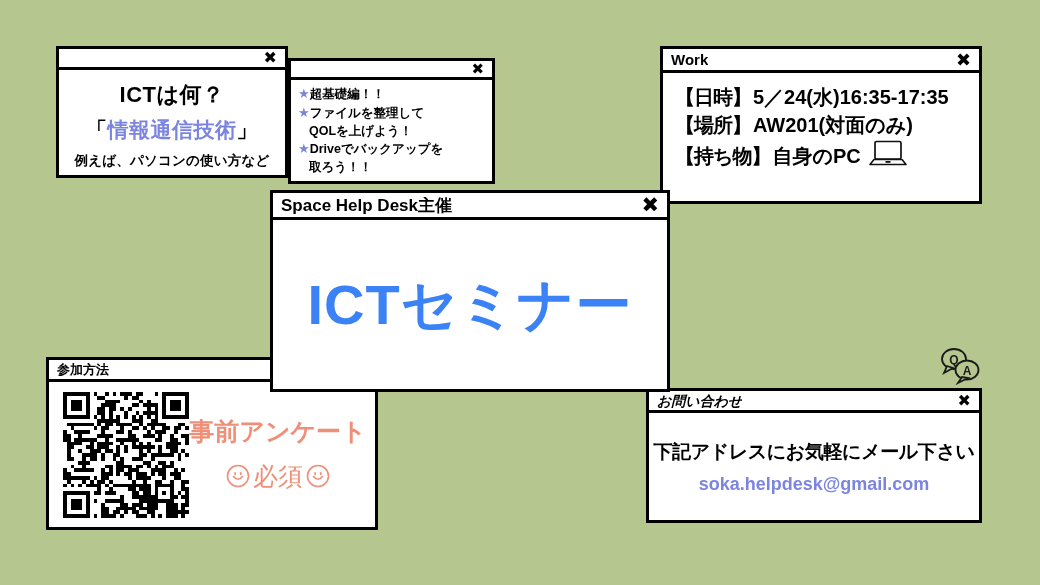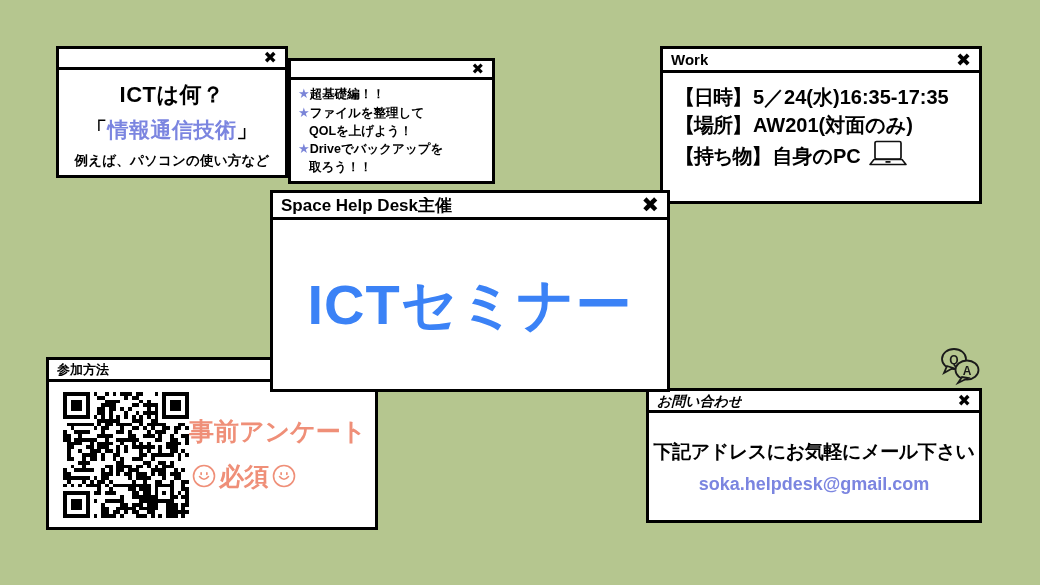--- a/index.html
+++ b/index.html
@@ -93,23 +93,23 @@
     letter-spacing: 1px; line-height: 1; white-space: nowrap;
   }
 
   
   #win5 { left: 46px; top: 357px; width: 332px; z-index: 2; }
   #win5 .titlebar { height: 25px; font-size: 13px; }
   #win5 .closebtn { font-size: 0px; width: 0; margin: 0; }
   #win5 .body { height: 148px; display: flex; align-items: center; padding: 0 8px; }
   #win5 .qr { width: 126px; height: 126px; flex: 0 0 auto; margin-left: 6px; }
   #win5 .qr svg { display: block; }
-  #win5 .qrtext { flex: 1; text-align: left; color: #ef8f78; }
+  #win5 .qrtext { flex: 1; text-align: center; color: #ef8f78; }
   #win5 .qrtext .t1 { font-size: 25px; font-weight: bold; letter-spacing: 0px; white-space: nowrap; }
-  #win5 .qrtext .t2 { font-size: 25px; font-weight: bold; margin-top: 12px; white-space: nowrap; }
+  #win5 .qrtext .t2 { font-size: 25px; font-weight: normal; margin-top: 12px; white-space: nowrap; }
   .smiley { display: inline-block; vertical-align: -3px; margin: 0 3px; }
 
   
   #win6 { left: 646px; top: 388px; width: 336px; z-index: 5; }
   #win6 .titlebar { height: 25px; font-size: 14px; font-style: italic; }
   #win6 .closebtn { font-size: 16px; }
   #win6 .body { height: 110px; text-align: center; padding-top: 26px; }
   #win6 .c1 { font-size: 19px; font-weight: bold; white-space: nowrap; letter-spacing: -.4px; }
   #win6 .c2 { font-size: 18px; font-weight: bold; color: #7b85e0; margin-top: 9px; white-space: nowrap; }
 

